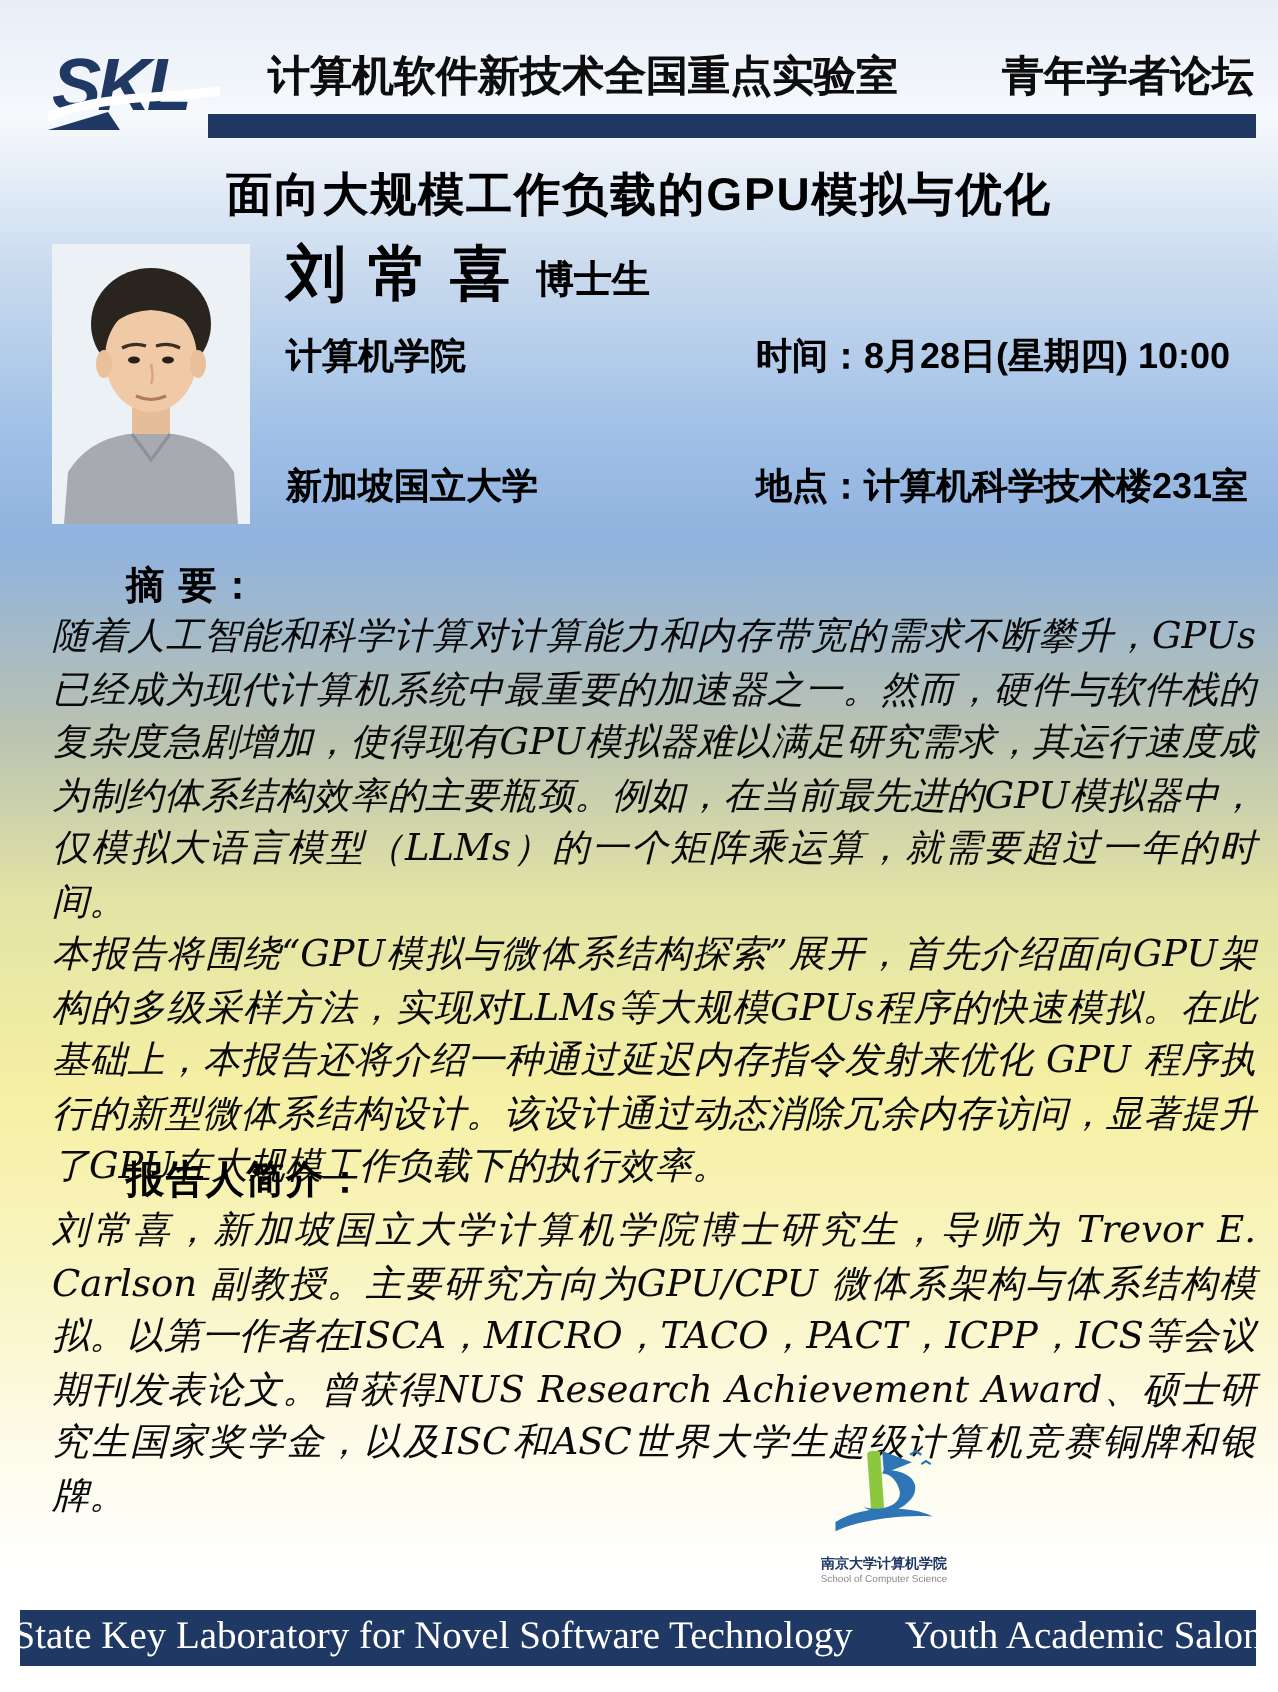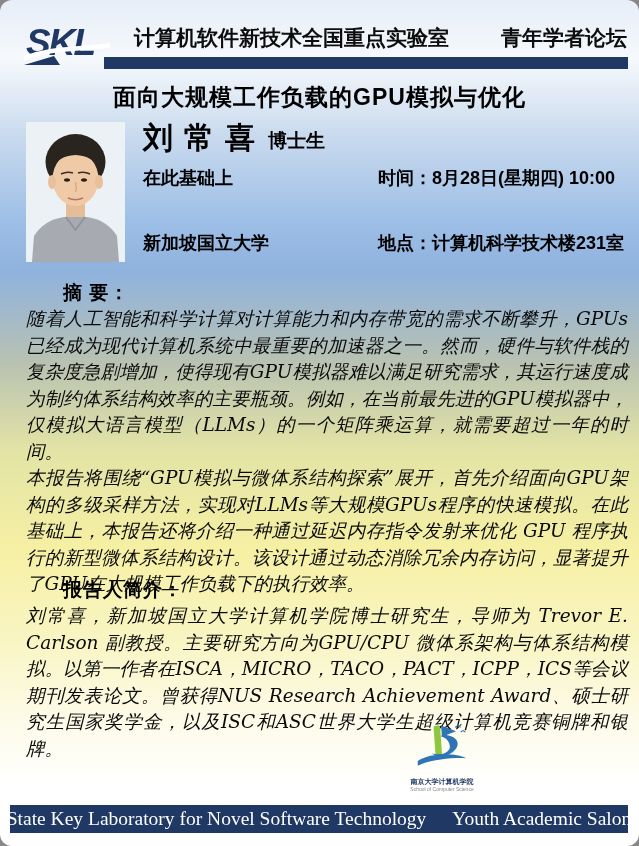--- a/index.html
+++ b/index.html
@@ -15,21 +15,20 @@
       #c9daee 16%,
       #9ebfe6 26%,
       #8fb2de 32%,
       #b9c2b2 43%,
       #e2e3a5 53%,
       #f6f0a4 65%,
       #f9f5c4 76%,
       #fdfbe8 85%,
       #ffffff 93%,
       #ffffff 100%);
-    border-radius:12px;
   }
   .abs{position:absolute;}
 
   
   .skl-logo{left:24px;top:20px;width:86px;height:46px;}
   .header-row{
     left:134px;right:12px;top:24px;
     display:flex;justify-content:space-between;align-items:baseline;
     font-size:21px;font-weight:bold;color:#0d0d0d;white-space:nowrap;gap:40px;
   }
@@ -130,21 +129,21 @@
 
     <path d="M6,140 L8,114 Q18,98 38,95 L61,95 Q81,98 91,114 L93,140 Z" fill="#a7aab1"></path>
     <path d="M40,95 L49.5,108 L59,95" stroke="#8d9097" stroke-width="1.5" fill="none"></path>
   </svg>
 
   <div class="abs name-row">
     <span class="speaker-name">刘常喜</span>
     <span class="speaker-degree">博士生</span>
   </div>
 
-  <div class="abs info-text dept">在此基础上</div>
+  <div class="abs info-text dept">计算机学院</div>
   <div class="abs info-text time">时间：8月28日(星期四) 10:00</div>
   <div class="abs info-text univ">新加坡国立大学</div>
   <div class="abs info-text loc">地点：计算机科学技术楼231室</div>
 
   <div class="abs section-heading abstract-heading">摘 要：</div>
   <div class="abs body-text abstract-body">
     <p>随着人工智能和科学计算对计算能力和内存带宽的需求不断攀升，GPUs已经成为现代计算机系统中最重要的加速器之一。然而，硬件与软件栈的复杂度急剧增加，使得现有GPU模拟器难以满足研究需求，其运行速度成为制约体系结构效率的主要瓶颈。例如，在当前最先进的GPU模拟器中，仅模拟大语言模型（LLMs）的一个矩阵乘运算，就需要超过一年的时间。</p>
     <p>本报告将围绕“GPU模拟与微体系结构探索”展开，首先介绍面向GPU架构的多级采样方法，实现对LLMs等大规模GPUs程序的快速模拟。在此基础上，本报告还将介绍一种通过延迟内存指令发射来优化 GPU 程序执行的新型微体系结构设计。该设计通过动态消除冗余内存访问，显著提升了GPU在大规模工作负载下的执行效率。</p>
   </div>
 

